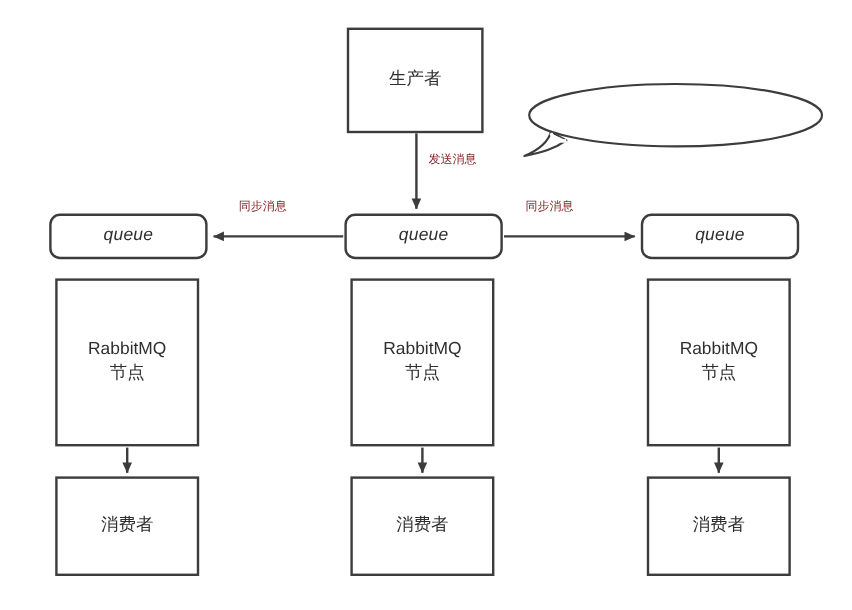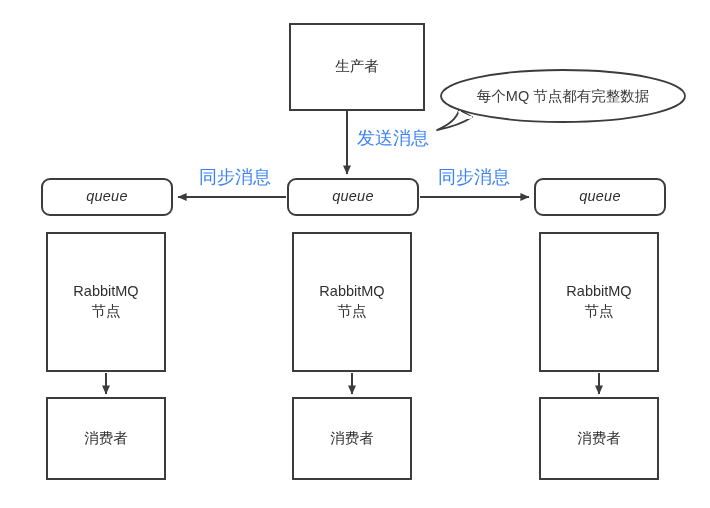--- a/index.html
+++ b/index.html
@@ -50,22 +50,22 @@
   .sq-label {
     font-size: 14.5px;
   }
   .queue-label {
     font-size: 14.5px;
     letter-spacing: 0.2px;
     font-style: italic;
   }
   .edge-label {
     position: absolute;
-    font-size: 18px;
-    color: #3b82f6;
+    font-size: 10px;
+    color: #7f1d1d;
     white-space: nowrap;
     background: transparent;
   }
   .callout-text {
     position: absolute;
     font-size: 14.5px;
     color: #3a3a3a;
     white-space: nowrap;
     text-align: center;
   }
@@ -92,25 +92,24 @@
     <line x1="352" y1="373" x2="352" y2="394" stroke="#3c3c3c" stroke-width="2" marker-end="url(#arrow)"></line>
     <line x1="599" y1="373" x2="599" y2="394" stroke="#3c3c3c" stroke-width="2" marker-end="url(#arrow)"></line>
 
     <g>
       <ellipse cx="563" cy="96" rx="122" ry="26" fill="#ffffff" stroke="#3c3c3c" stroke-width="1.8"></ellipse>
       <path d="M472,117 C462,124 452,127 437,130 C451,124 457,118 459,110 Z" fill="#ffffff" stroke="#3c3c3c" stroke-width="1.8" stroke-linejoin="round"></path>
       <path d="M459,111 C461,116 466,119 472,117" fill="#ffffff" stroke="#ffffff" stroke-width="2.6"></path>
     </g>
   </svg>
 
-  <div class="node" style="left:289px; top:23px; width:136px; height:88px;">
+  <div class="node" style="left:289px; top:23px; width:114px; height:88px;">
     <span class="node-label sq-label">生产者</span>
   </div>
 
-  <div class="callout-text" style="left:443px; top:87px; width:240px;">每个MQ 节点都有完整数据</div>
 
   <div class="edge-label" style="left:357px; top:126px;">发送消息</div>
   <div class="edge-label" style="left:199px; top:165px;">同步消息</div>
   <div class="edge-label" style="left:438px; top:165px;">同步消息</div>
 
   <div class="node rounded" style="left:41px; top:178px; width:132px; height:38px;">
     <span class="node-label queue-label">queue</span>
   </div>
   <div class="node" style="left:46px; top:232px; width:120px; height:140px;">
     <span class="node-label sq-label">RabbitMQ

